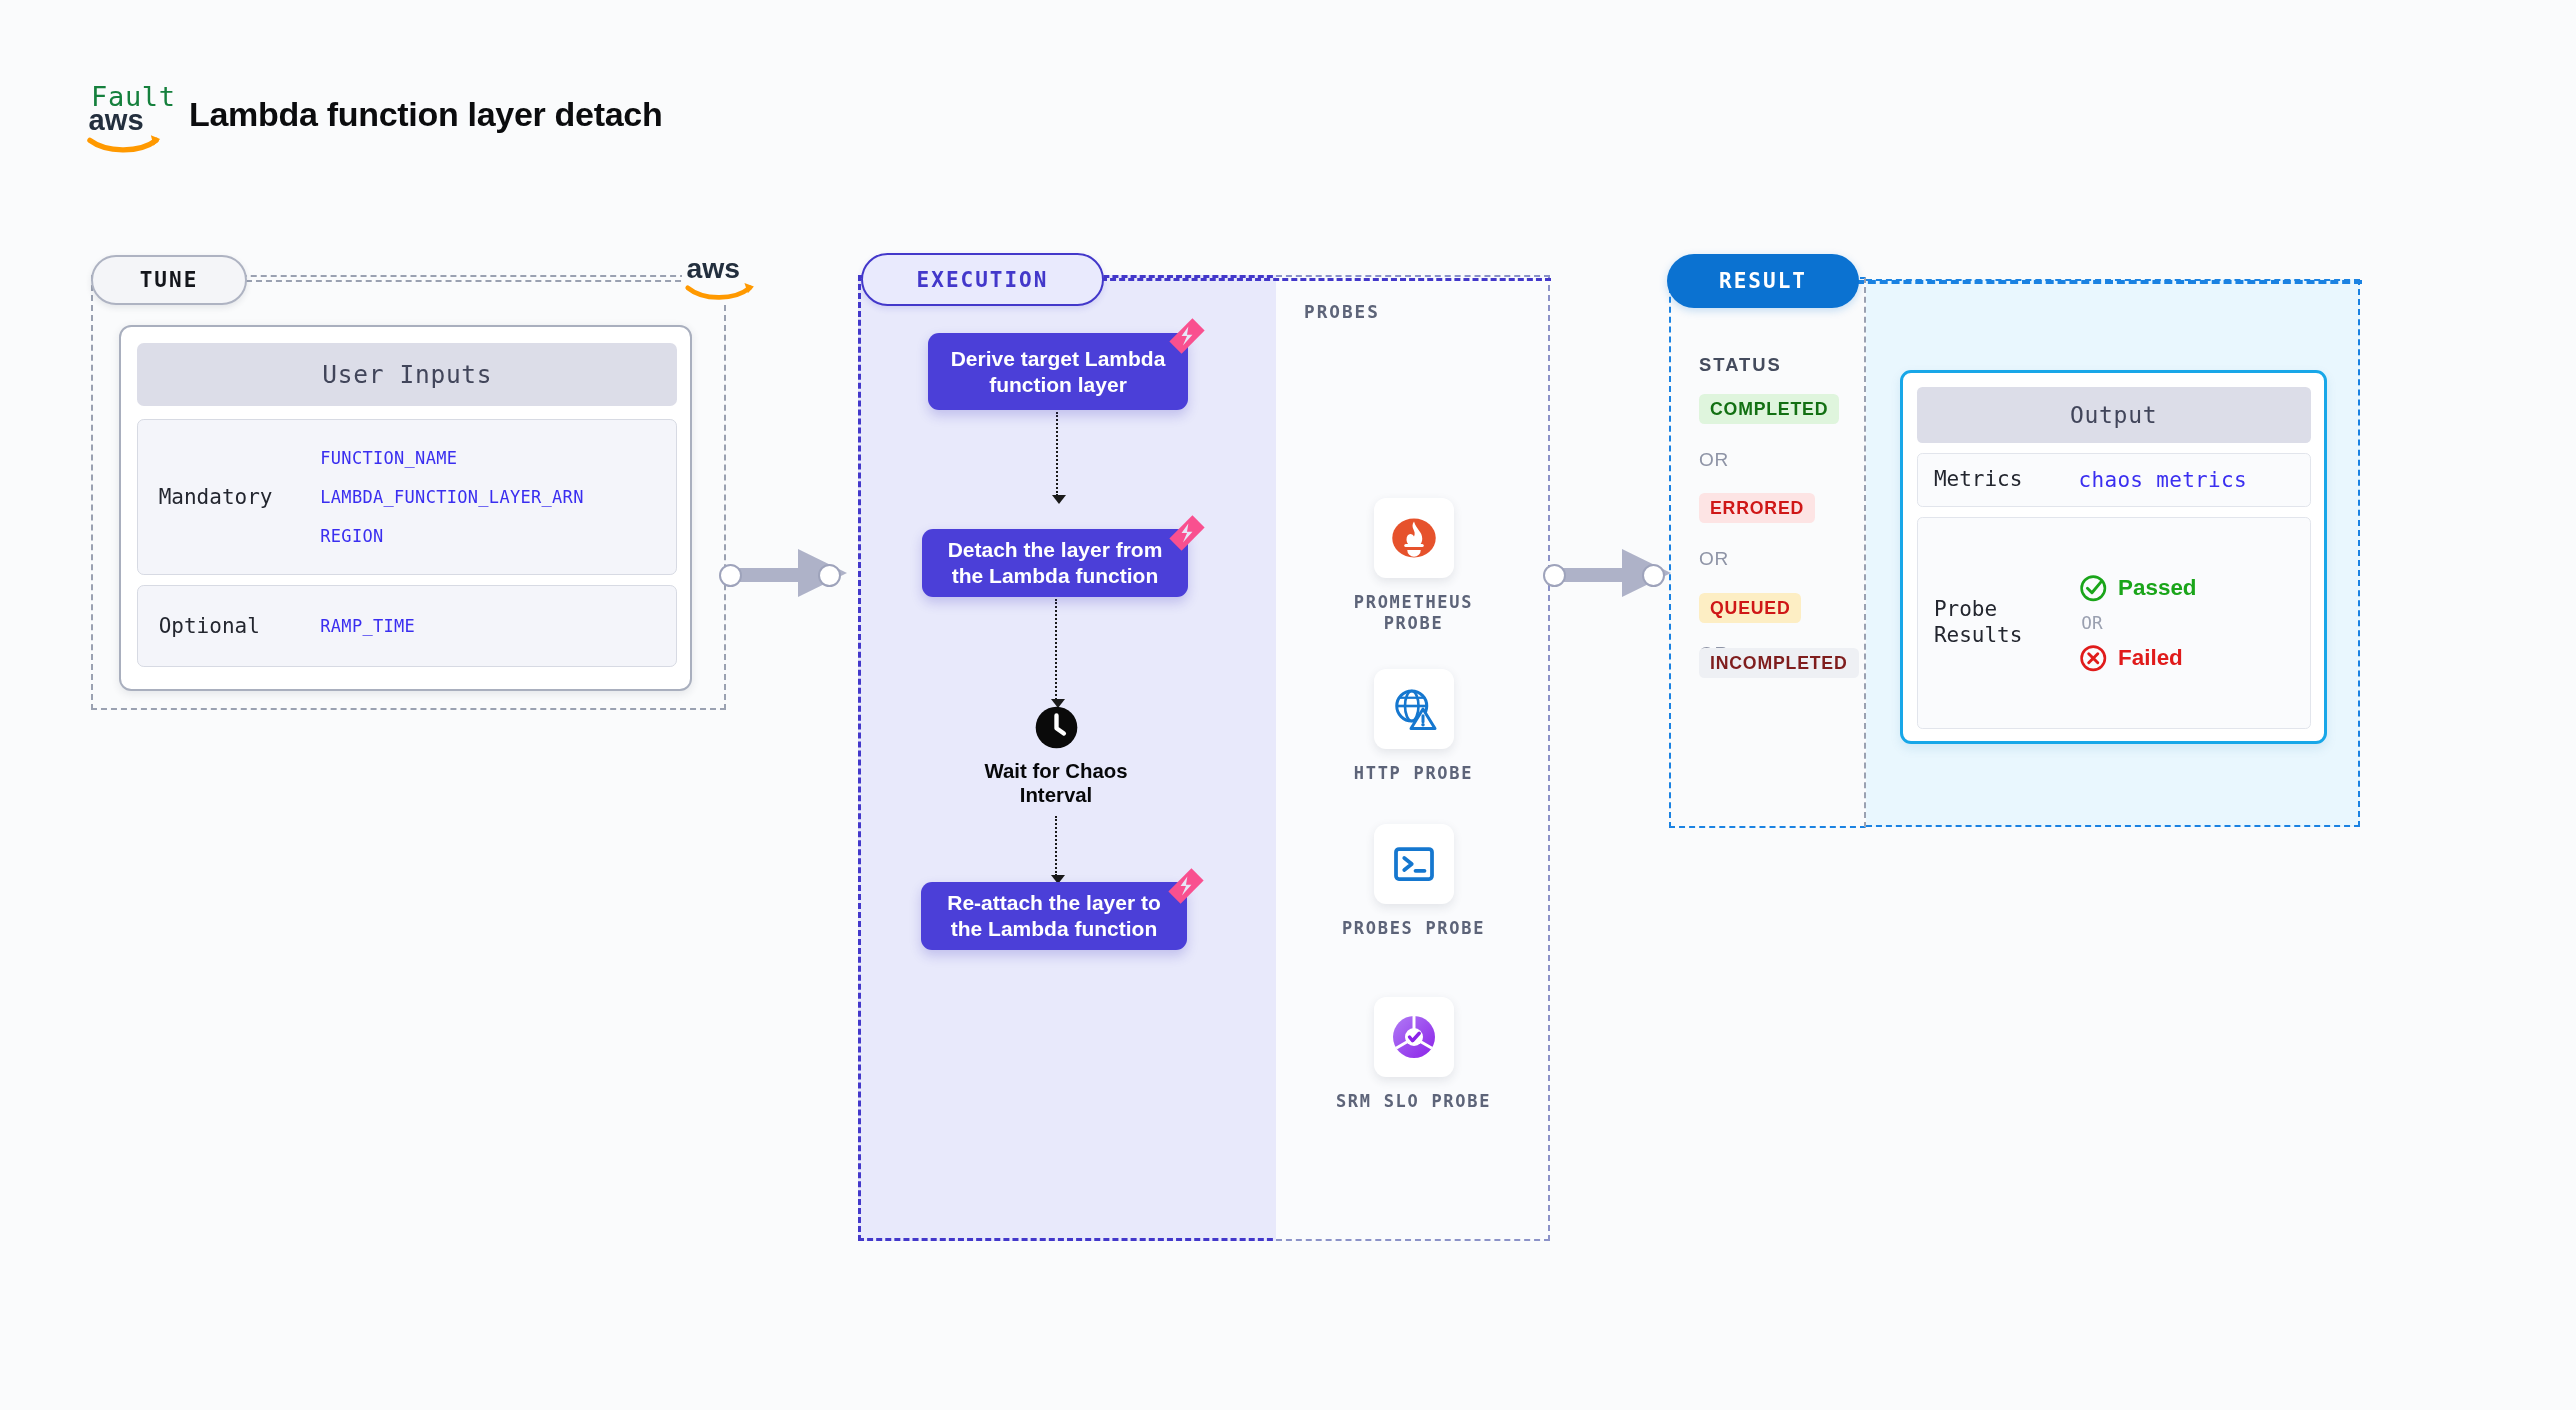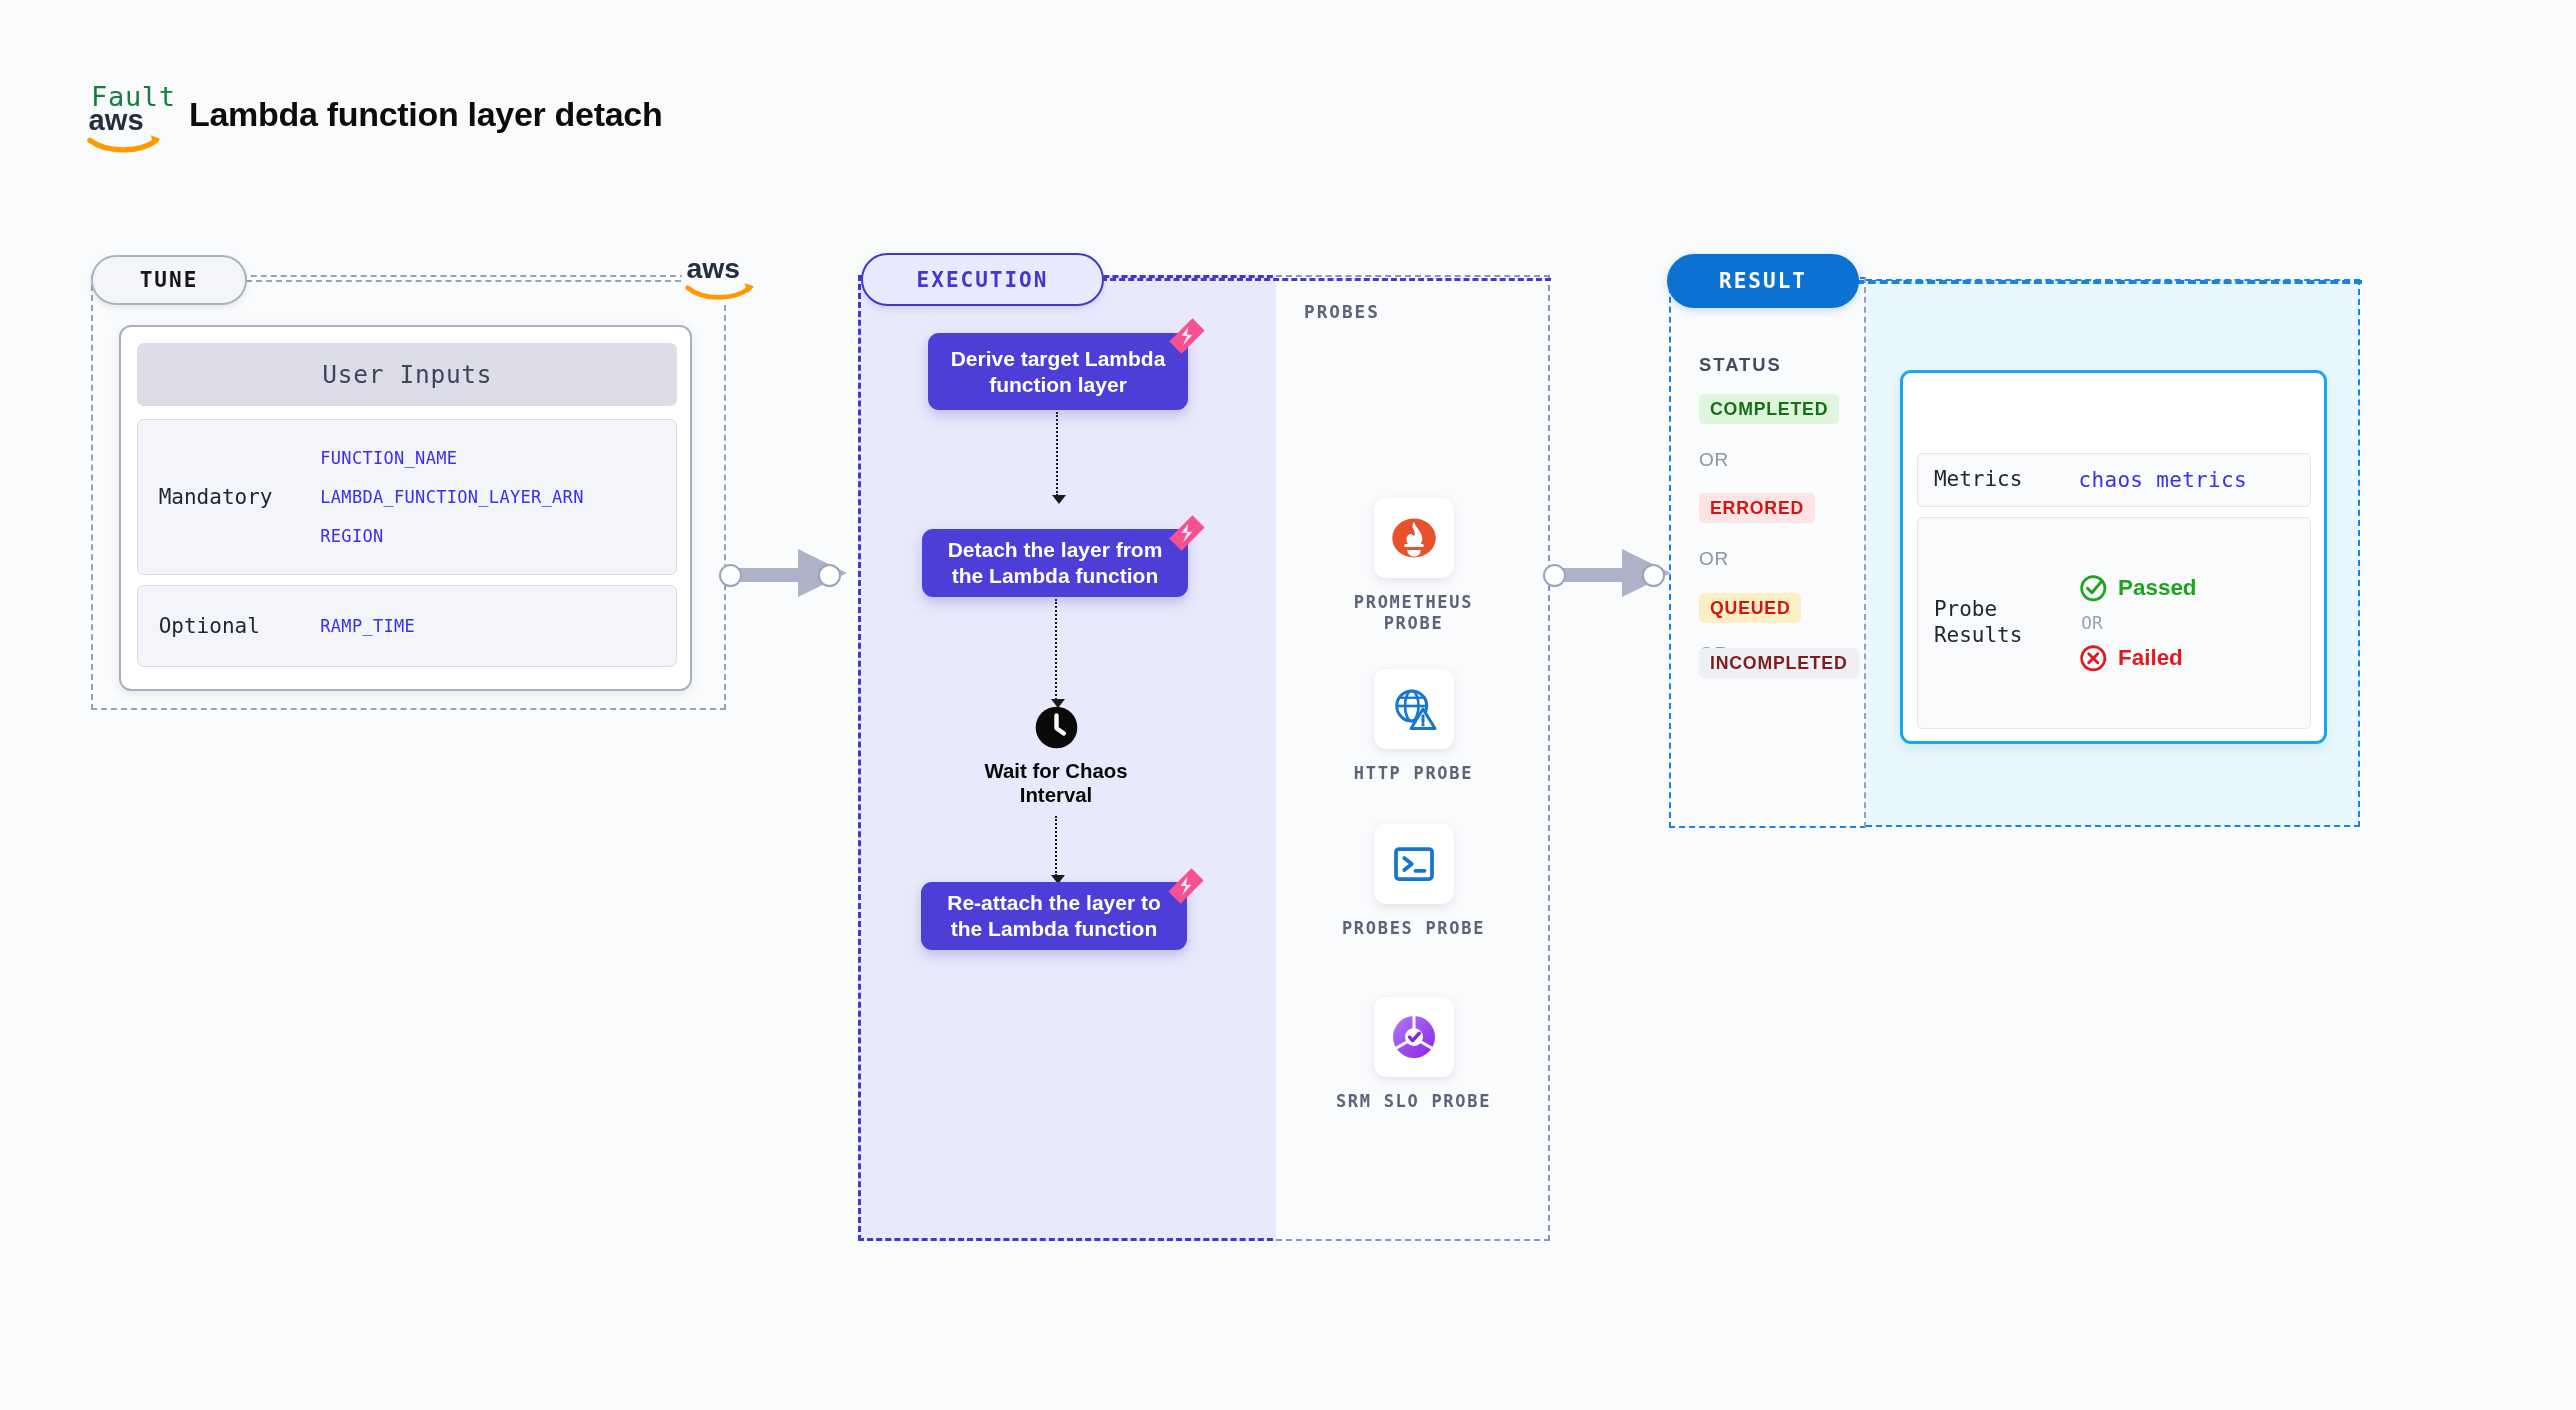--- a/index.html
+++ b/index.html
@@ -439,20 +439,21 @@
 
   <div class="status-chip chip-completed">COMPLETED</div>
   <div class="or-txt or-1">OR</div>
   <div class="status-chip chip-errored">ERRORED</div>
   <div class="or-txt or-2">OR</div>
   <div class="status-chip chip-queued">QUEUED</div>
   <div class="or-txt or-3">OR</div>
   <div class="status-chip chip-incompleted">INCOMPLETED</div>
 
   <div class="output-card">
+    <div class="output-title">Output</div>
 
     <div class="out-row out-metrics">
       <div class="out-key">Metrics</div>
       <div class="out-metric-val">chaos metrics</div>
     </div>
 
     <div class="out-row out-probes">
       <div class="out-key">Probe Results</div>
       <div class="res-col">
         <div class="res-line res-pass">

